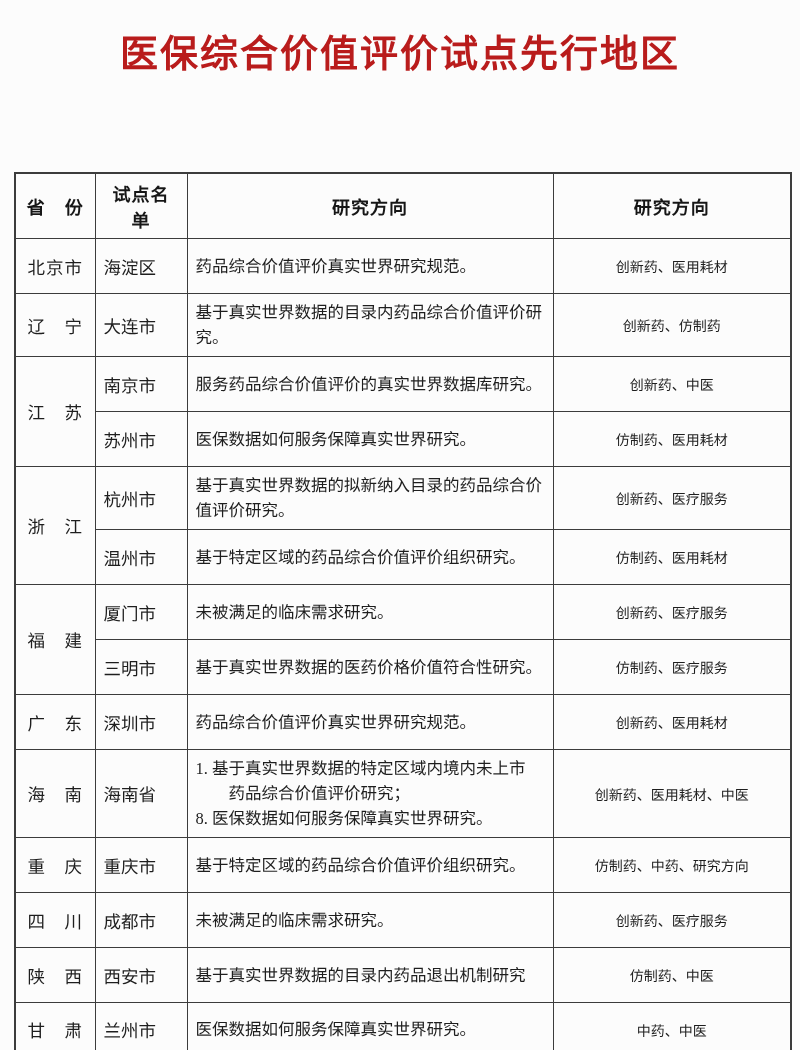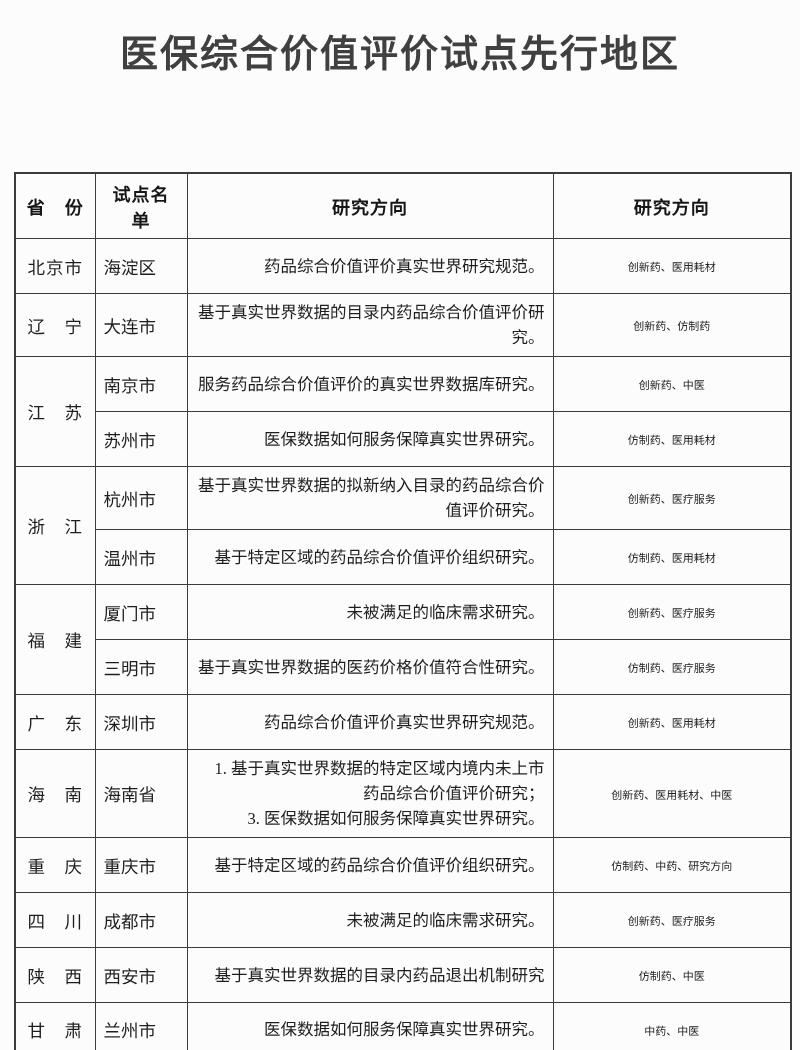--- a/index.html
+++ b/index.html
@@ -18,21 +18,21 @@
     color: #1e1e1e;
     overflow: hidden;
   }
   .doc-title {
     padding-top: 26px;
     text-align: center;
     font-weight: bold;
     font-size: 38px;
     line-height: 57px;
     letter-spacing: 2px;
-    color: #404040;
+    color: #b91c1c;
   }
   .doc-title .title-line { white-space: nowrap; }
 
   .table-wrap {
     position: absolute;
     left: 14px;
     top: 172px;
     width: 776px;
   }
   table.main-table {
@@ -70,30 +70,30 @@
     font-size: 17.5px;
     letter-spacing: 1px;
     white-space: nowrap;
     margin-top: 36px;
   }
   td.col-city {
     font-size: 17.5px;
     white-space: nowrap;
   }
   td.col-dir {
-    text-align: right;
+    text-align: left;
     font-size: 16.5px;
     line-height: 25px;
     padding-left: 10px;
     padding-right: 5px;
     white-space: pre-line;
   }
   td.col-cat {
     text-align: center;
-    font-size: 11px;
+    font-size: 14px;
   }
 </style>
 </head>
 <body>
 
 <div class="page">
 
   <div class="doc-title">
     <div class="title-line">医保综合价值评价试点先行地区</div>
   </div>
@@ -167,21 +167,21 @@
     <td class="col-prov">广　东</td>
     <td class="col-city">深圳市</td>
     <td class="col-dir">药品综合价值评价真实世界研究规范。</td>
     <td class="col-cat">创新药、医用耗材</td>
   </tr>
           <tr>
     <td class="col-prov">海　南</td>
     <td class="col-city">海南省</td>
     <td class="col-dir">1. 基于真实世界数据的特定区域内境内未上市
 　　药品综合价值评价研究；
-3. 医保数据如何服务保障真实世界研究。</td>
+8. 医保数据如何服务保障真实世界研究。</td>
     <td class="col-cat">创新药、医用耗材、中医</td>
   </tr>
           <tr>
     <td class="col-prov">重　庆</td>
     <td class="col-city">重庆市</td>
     <td class="col-dir">基于特定区域的药品综合价值评价组织研究。</td>
     <td class="col-cat">仿制药、中药、研究方向</td>
   </tr>
           <tr>
     <td class="col-prov">四　川</td>

